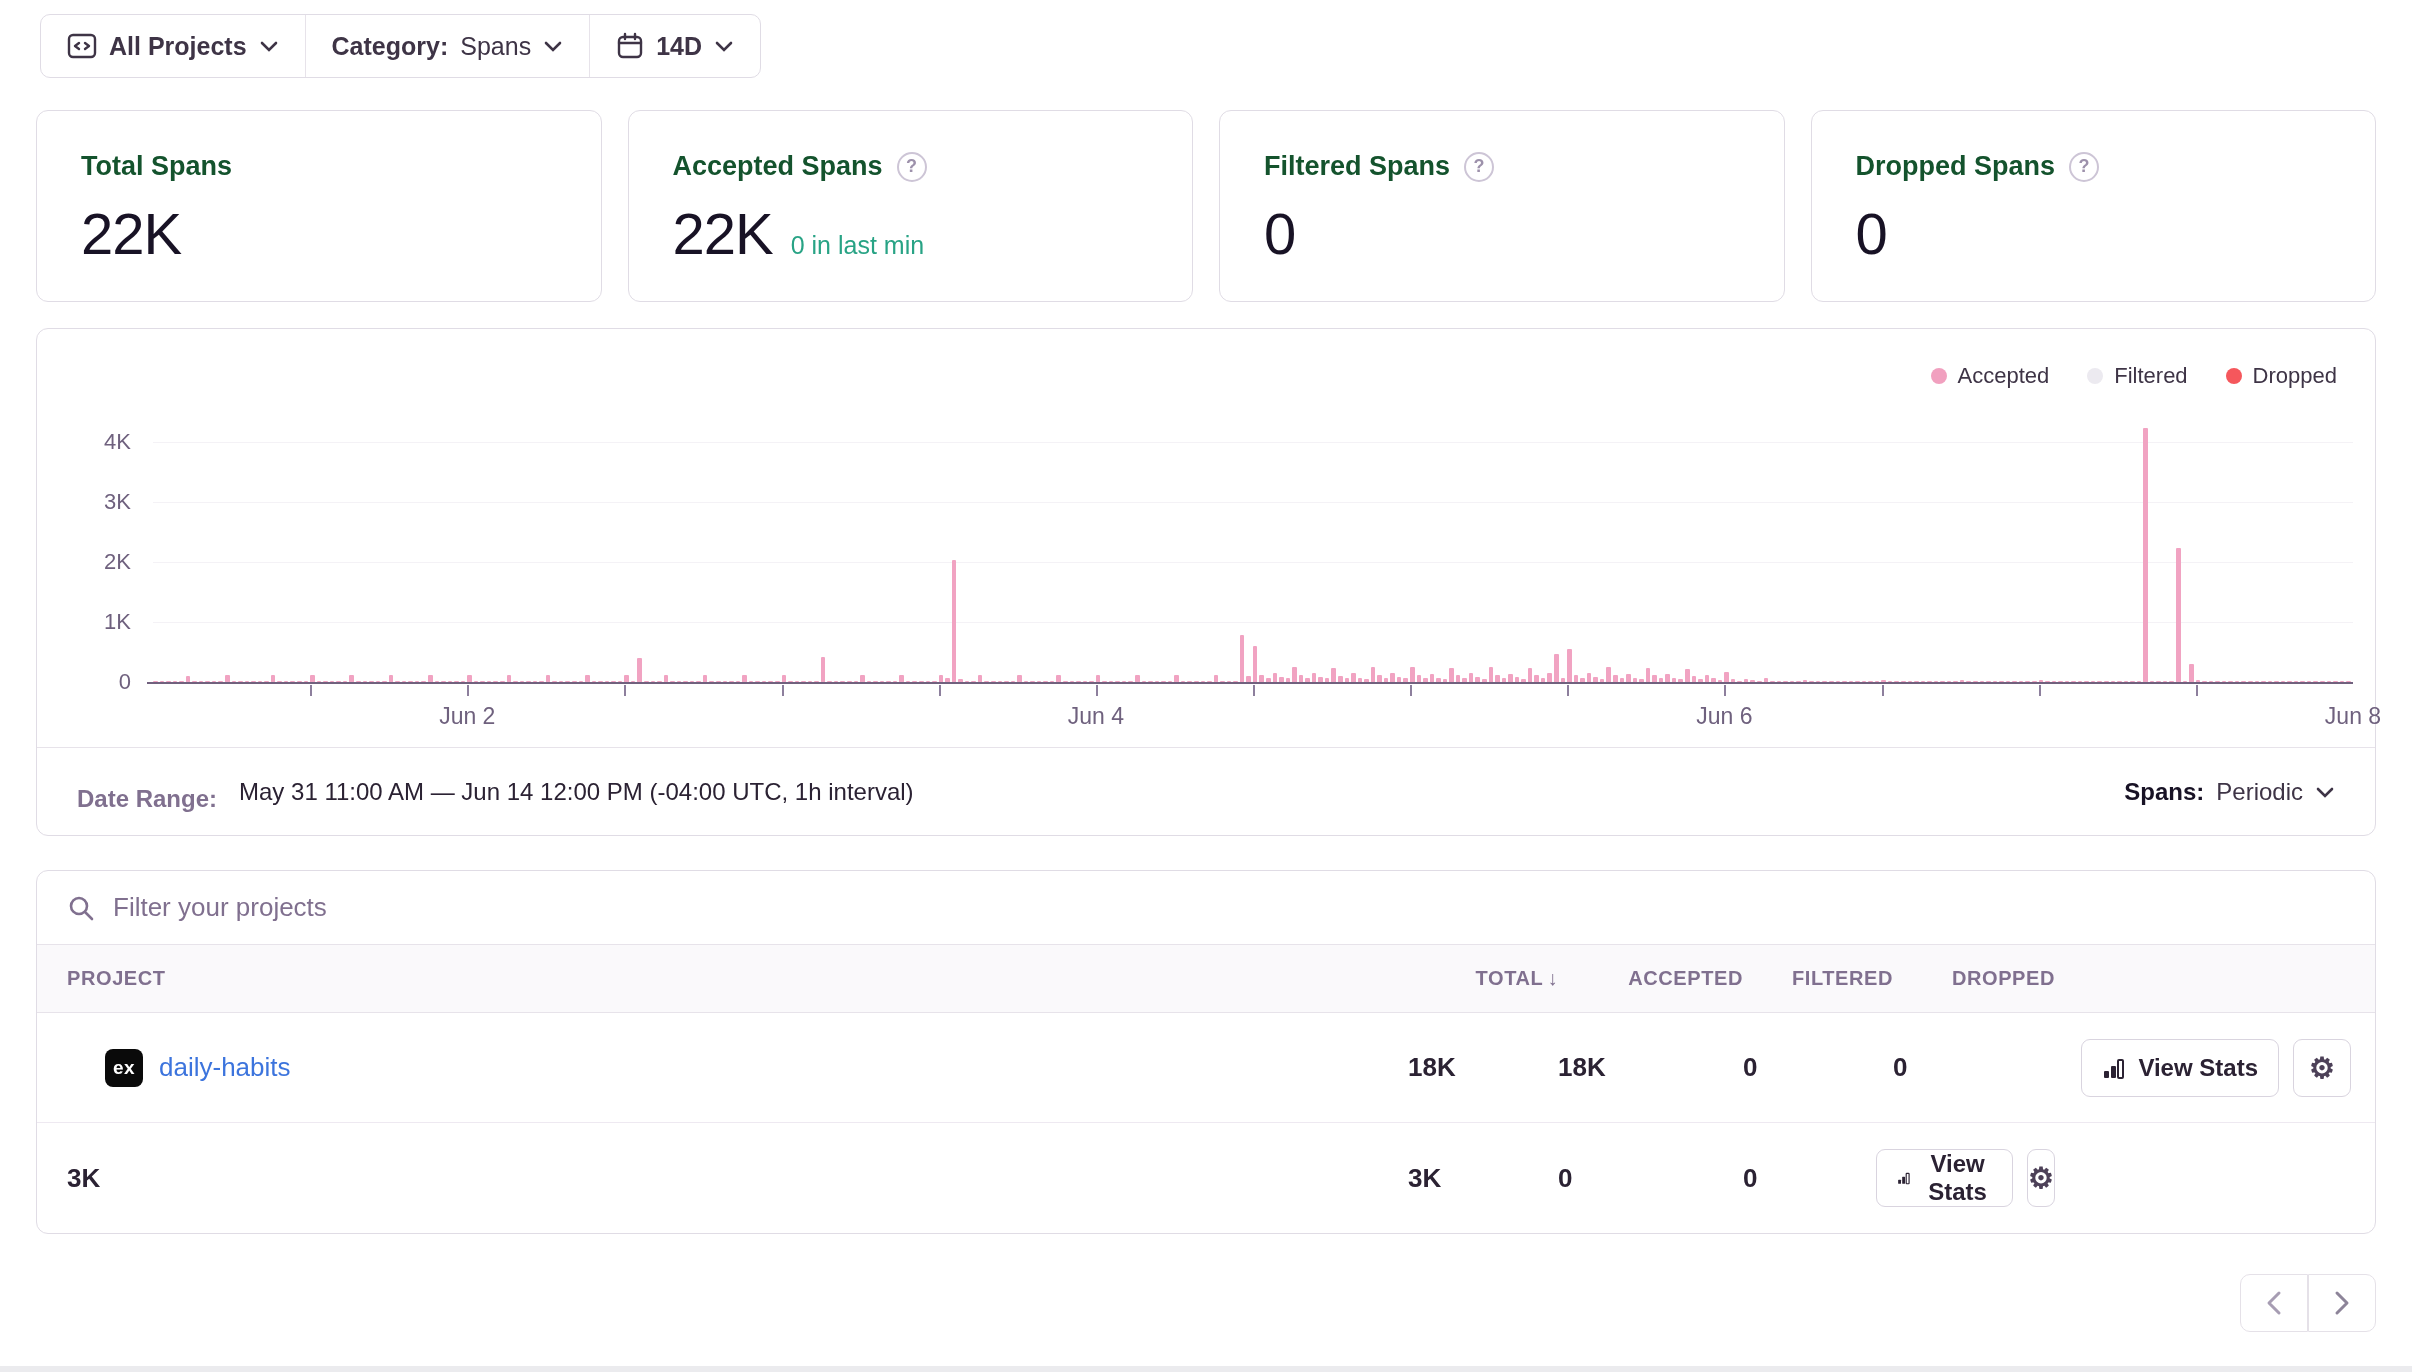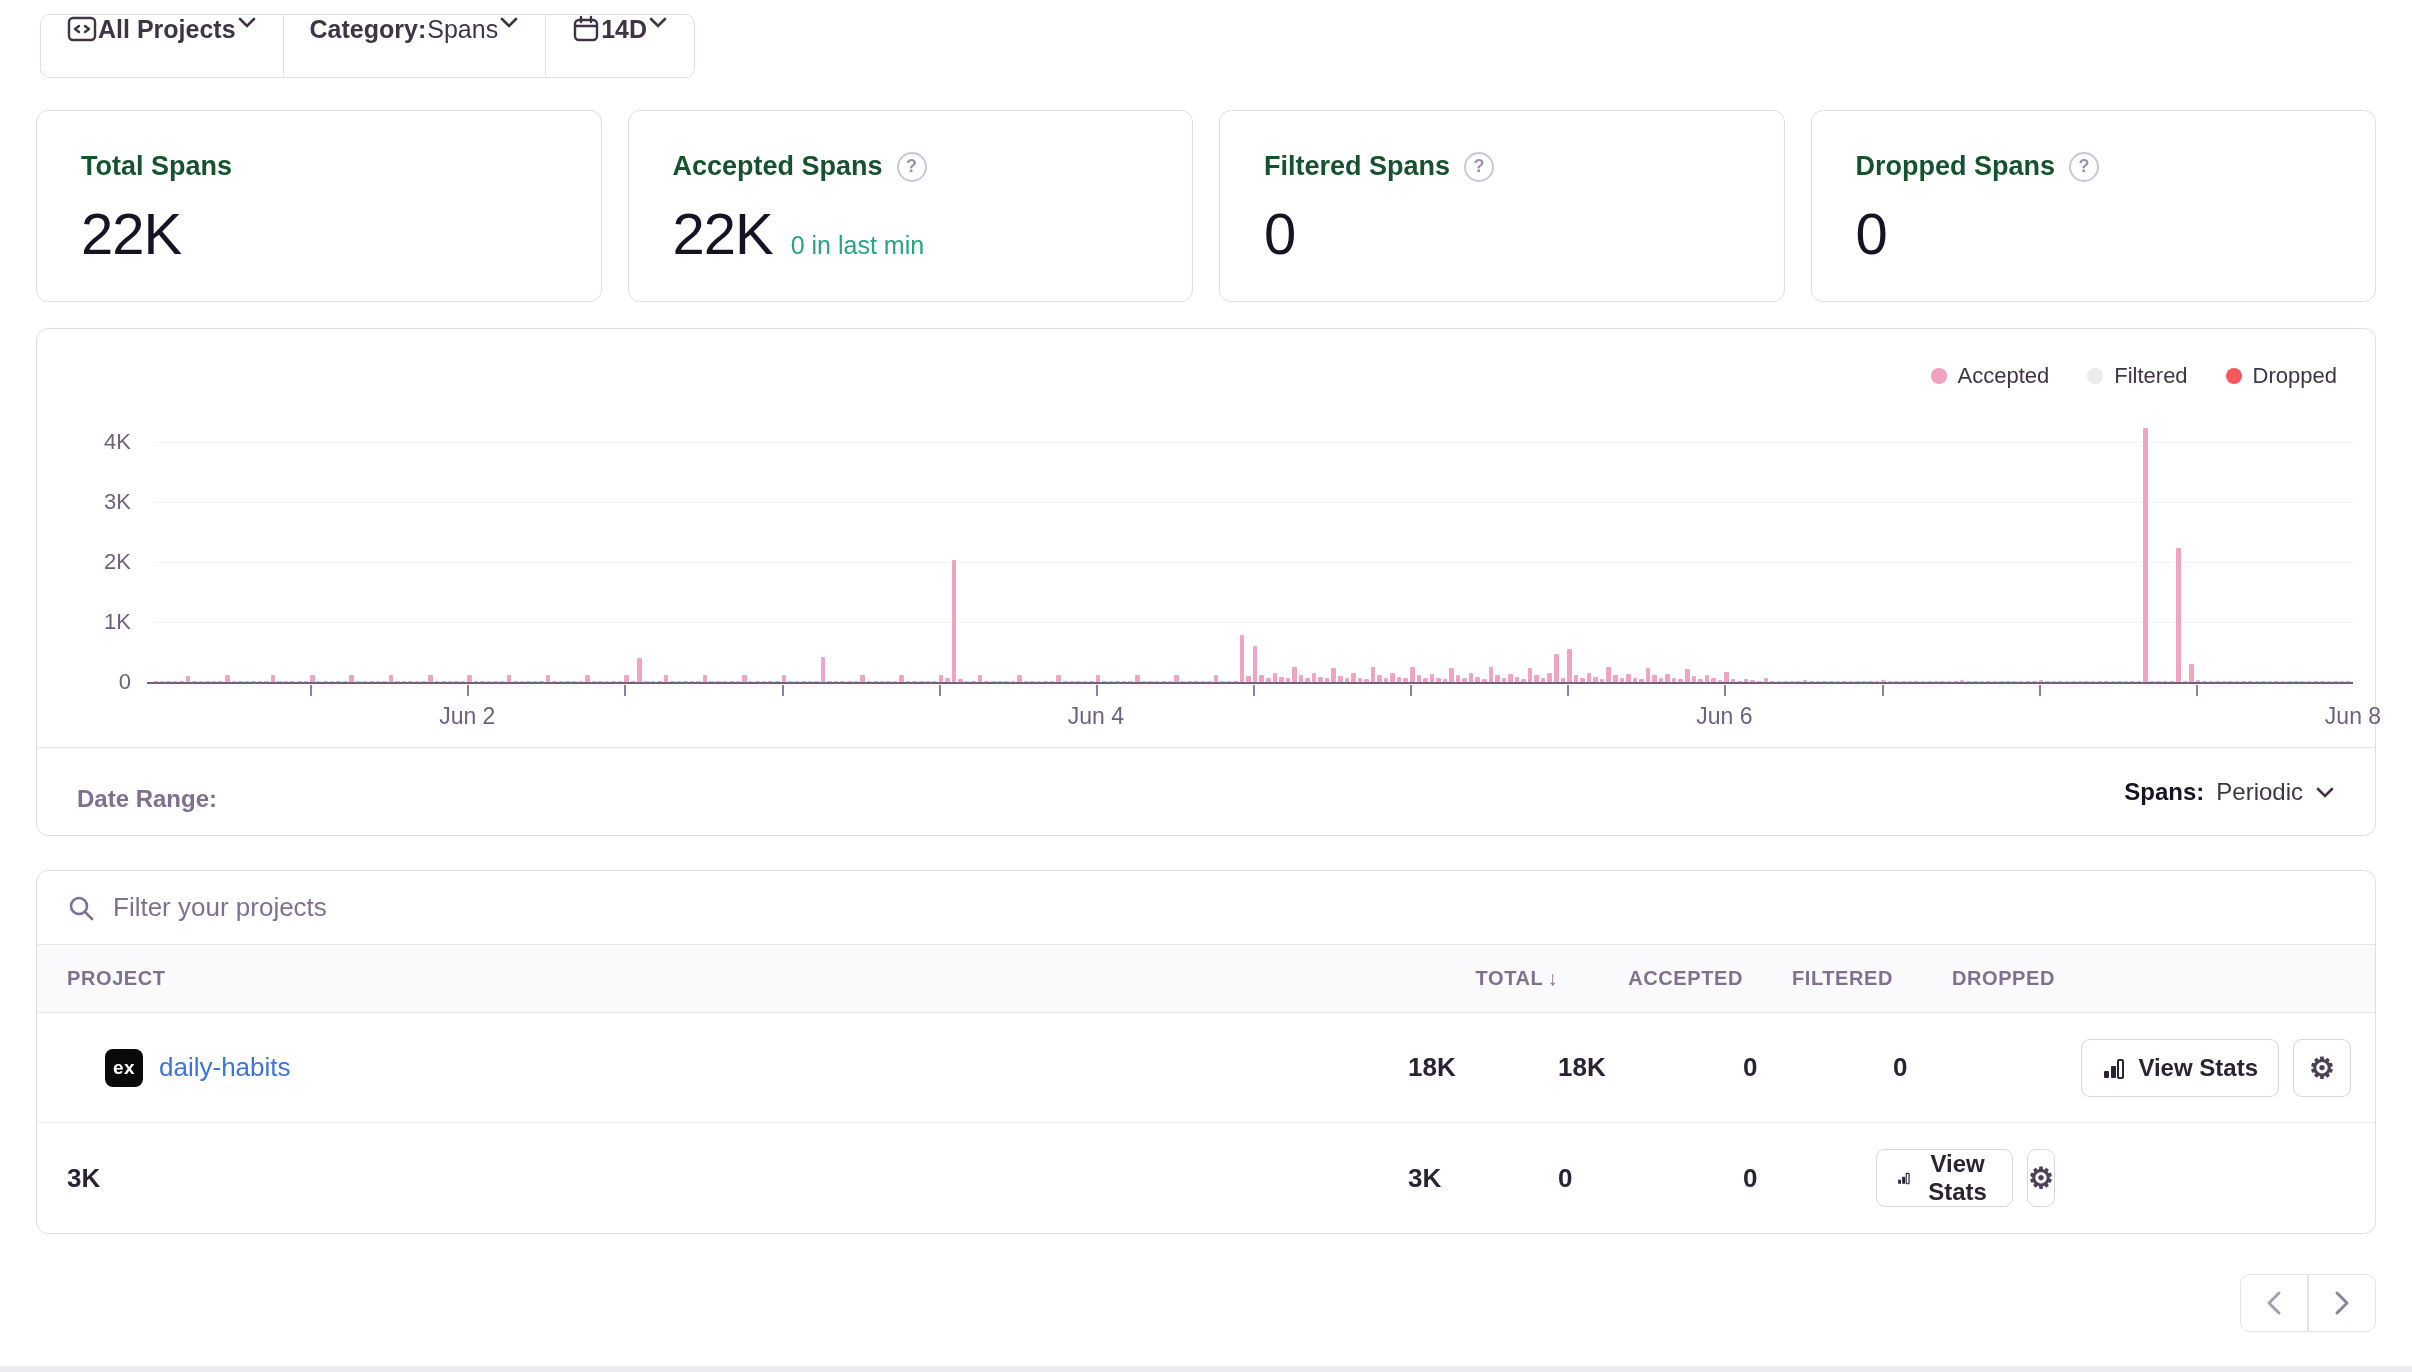--- a/index.html
+++ b/index.html
@@ -1,21 +1,21 @@
 <!DOCTYPE html>
 <html><head>
 <meta charset="utf-8">
 <style>
   * { margin:0; padding:0; box-sizing:border-box; }
   html,body { width:2412px; height:1372px; background:#fff; font-family:"Liberation Sans", sans-serif; color:#2b2233; overflow:hidden; }
   .page { position:relative; width:2412px; height:1372px; }
 
   
   .filterbar { display:inline-flex; align-items:stretch; margin:14px 0 0 40px; border:1.5px solid #e0dce5; border-radius:10px; background:#fff; height:64px; }
-  .fseg { display:flex; align-items:flex-start; gap:1px; padding:0 26px; font-size:25px; color:#3e3446; cursor:pointer; }
+  .fseg { display:flex; align-items:center; gap:12px; padding:0 26px; font-size:25px; color:#3e3446; cursor:pointer; }
   .fseg + .fseg { border-left:1.5px solid #e7e3ea; }
   .fseg .strong { font-weight:700; color:#3e3446; }
   .fseg .plain { font-weight:400; color:#3e3446; }
   .chev { width:20px; height:14px; display:inline-block; }
   .chev svg { display:block; }
 
   
   .cards { display:flex; gap:26px; margin:32px 36px 0 36px; }
   .card { flex:1; border:1.5px solid #e0dce5; border-radius:12px; background:#fff; padding:40px 44px 34px 44px; min-height:176px; }
   .card-title-row { display:flex; align-items:center; gap:14px; }
@@ -549,20 +549,21 @@
         <div class="xtick" style="left: 92.8571%;"></div>
         <div class="xlabel" style="left: 14.2857%;">Jun 2</div>
         <div class="xlabel" style="left: 42.8571%;">Jun 4</div>
         <div class="xlabel" style="left: 71.4286%;">Jun 6</div>
         <div class="xlabel" style="left: 100%;">Jun 8</div>
       </div>
 
     <div class="daterange-row">
       <div class="dr-left">
         <span class="dr-label">Date Range:</span>
+        <span class="dr-value">May 31 11:00 AM — Jun 14 12:00 PM (-04:00 UTC, 1h interval)</span>
       </div>
       <div class="type-select">
         <span class="type-label">Spans:</span>
         <span class="type-value">Periodic</span>
         <span class="chev">
             <svg width="20" height="14" viewBox="0 0 20 14" fill="none" stroke="#3e3446" stroke-width="2.6" stroke-linecap="round">
               <path d="M3 4 L10 11 L17 4"></path>
             </svg>
           </span>
       </div>

